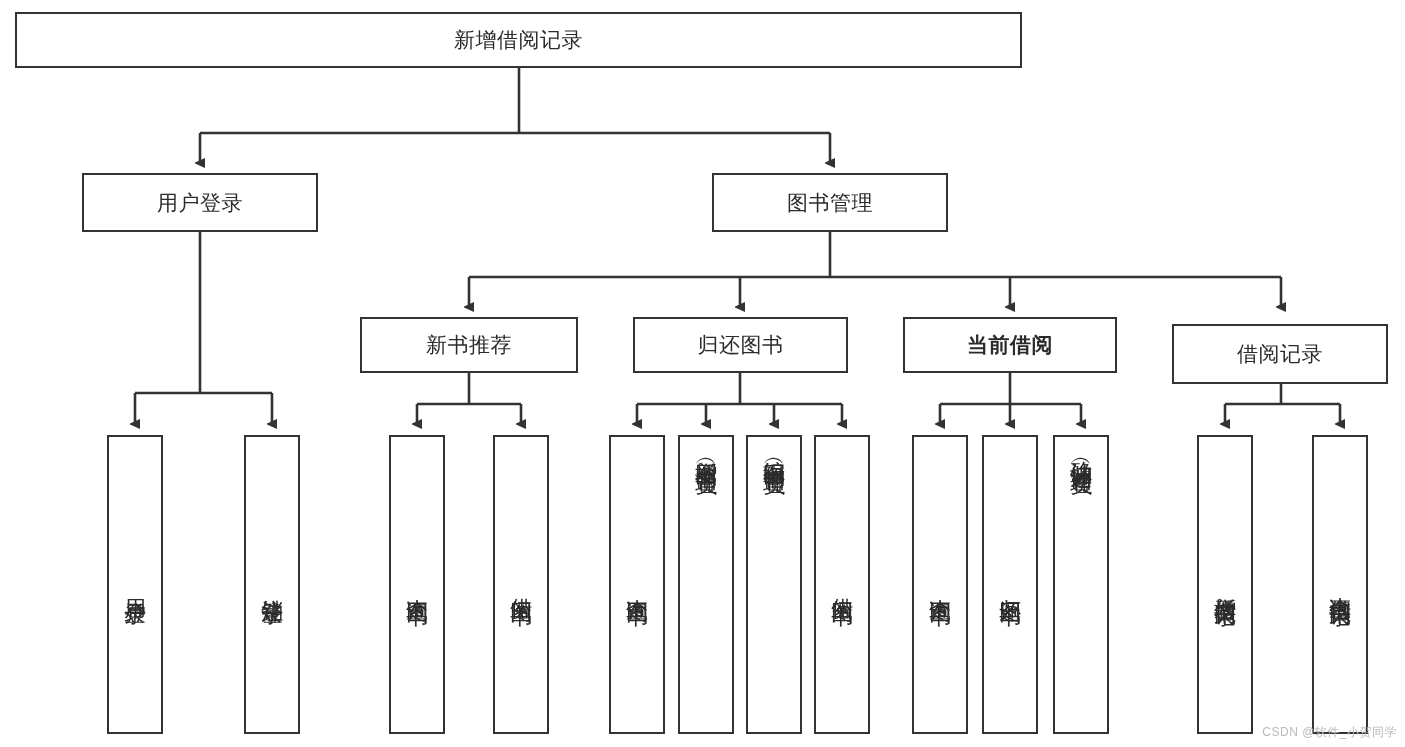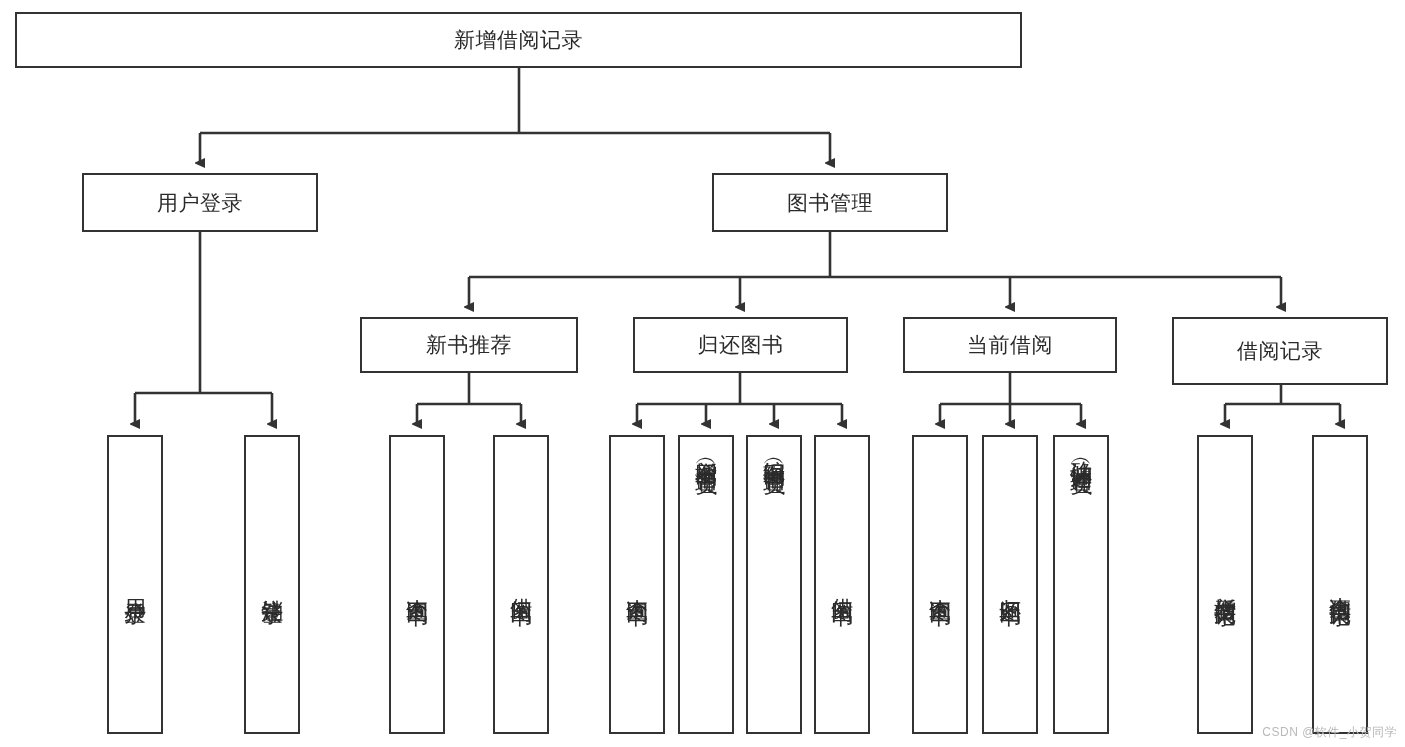--- a/index.html
+++ b/index.html
@@ -132,24 +132,24 @@
   <div class="node node-h" style="left:712px; top:173px; width:236px; height:59px;">
     <span class="label">图书管理</span>
   </div>
 
   <div class="node node-h" style="left:360px; top:317px; width:218px; height:56px;text-align:right;">
     <span class="label">新书推荐</span>
   </div>
   <div class="node node-h" style="left:633px; top:317px; width:215px; height:56px;">
     <span class="label">归还图书</span>
   </div>
-  <div class="node node-h" style="left:903px; top:317px; width:214px; height:56px;">
+  <div class="node node-h" style="left:903px; top:317px; width:214px; height:56px;font-weight:bold;">
     <span class="label">当前借阅</span>
   </div>
-  <div class="node node-h" style="left:1172px; top:317px; width:216px; height:68px;">
+  <div class="node node-h" style="left:1172px; top:324px; width:216px; height:60px;">
     <span class="label">借阅记录</span>
   </div>
 
   <div class="node node-v mid" style="left:107px; top:435px; width:56px; height:299px; align-items:center; padding-top:0;">
     <span class="label">用户登录</span>
   </div>
   <div class="node node-v mid" style="left:244px; top:435px; width:56px; height:299px; align-items:center; padding-top:0;">
     <span class="label">注销登录</span>
   </div>
 

